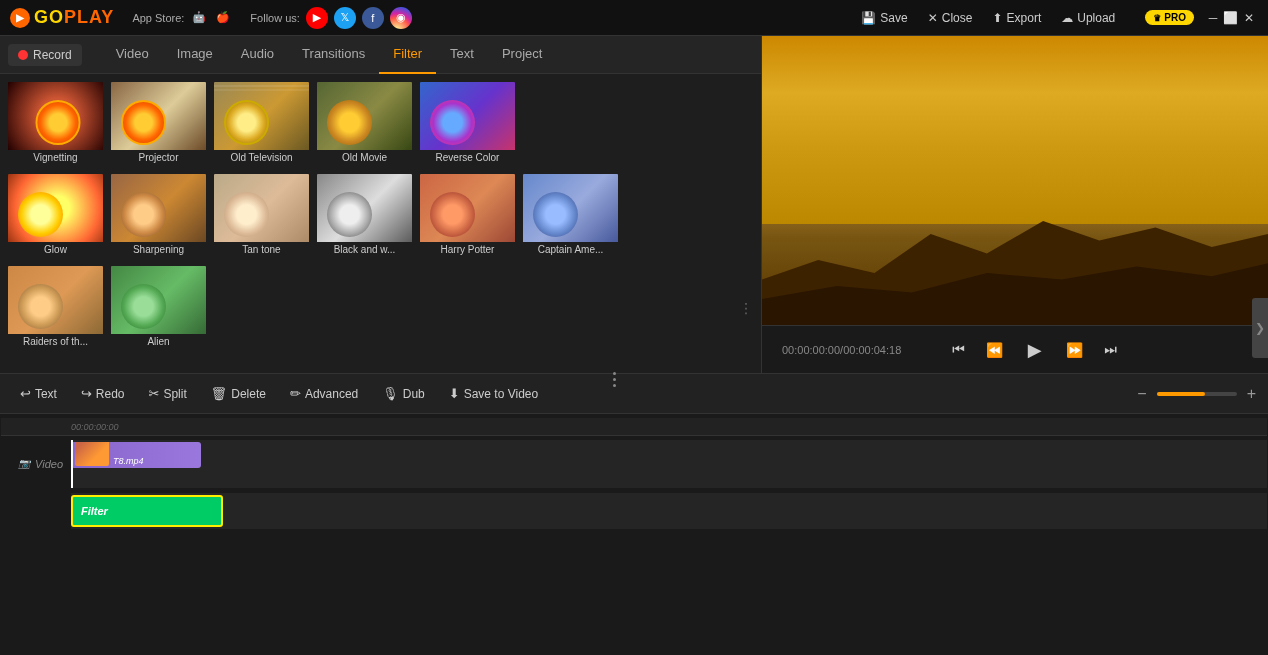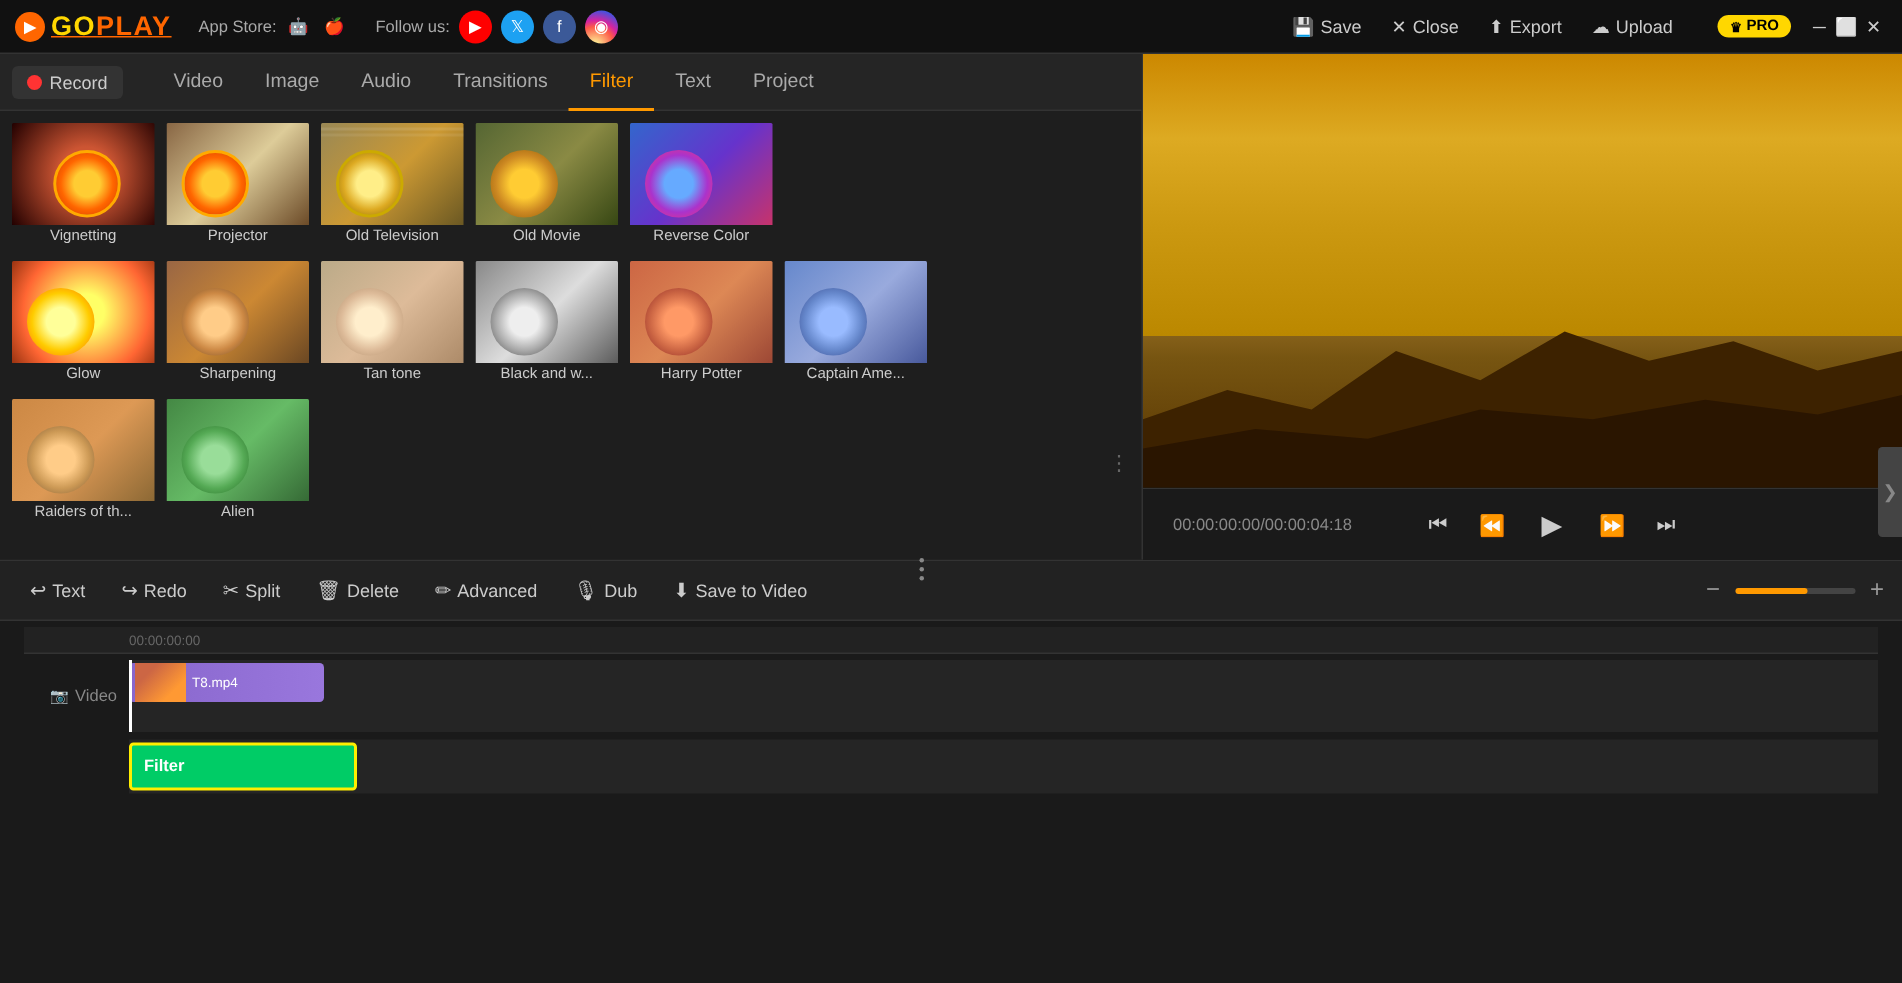--- a/index.html
+++ b/index.html
@@ -11,21 +11,21 @@
       height: 36px;
       display: flex;
       align-items: center;
       padding: 0 10px;
       justify-content: space-between;
       border-bottom: 1px solid #333;
     }
     #titlebar-left { display: flex; align-items: center; gap: 18px; }
     .logo { display: flex; align-items: center; gap: 4px; font-size: 18px; font-weight: bold; }
     .logo-icon { background: #ff6600; width: 20px; height: 20px; border-radius: 50%; display: inline-flex; align-items: center; justify-content: center; color: white; font-size: 10px; }
-    .logo-text { color: #ff6600; font-weight: 900; letter-spacing: 1px; text-decoration: underline; }
+    .logo-text { color: #ff6600; font-weight: 900; letter-spacing: 1px; }
     .logo-go { color: #ffd700; }
     .appstore-section { display: flex; align-items: center; gap: 6px; color: #aaa; font-size: 11px; }
     .store-icon { width: 18px; height: 18px; border-radius: 3px; display: inline-flex; align-items: center; justify-content: center; font-size: 11px; }
     .android-icon { color: #a4c639; }
     .apple-icon { color: #ccc; }
     .follow-section { display: flex; align-items: center; gap: 6px; color: #aaa; font-size: 11px; }
     .social-icon { width: 22px; height: 22px; border-radius: 50%; display: inline-flex; align-items: center; justify-content: center; font-size: 11px; color: white; cursor: pointer; }
     .yt { background: #ff0000; }
     .tw { background: #1da1f2; }
     .fb { background: #3b5998; }
@@ -247,22 +247,23 @@
       background: #ff9900;
       border-radius: 2px;
       width: 60%;
     }
 
     
     #timeline {
       flex: 1;
       overflow-x: auto;
       overflow-y: hidden;
-      padding: 4px 16px;
-      position: relative;
+      padding: 4px 1px;
+      position: relative;
+      font-style: italic;
     }
     .timeline-ruler {
       height: 18px;
       background: #222;
       border-bottom: 1px solid #333;
       position: relative;
       padding-left: 70px;
     }
     .ruler-mark {
       position: absolute;
@@ -297,21 +298,21 @@
     .video-clip {
       position: absolute;
       left: 0;
       top: 2px;
       width: 130px;
       height: 26px;
       background: linear-gradient(90deg, #8866cc 0%, #9977dd 100%);
       border-radius: 3px;
       overflow: hidden;
       display: flex;
-      align-items: center;
+      align-items: flex-end;
       padding: 2px 4px;
     }
     .clip-thumb {
       width: 34px;
       height: 38px;
       border-radius: 2px;
       background: linear-gradient(135deg, #cc6644 30%, #ff9933 70%);
       flex-shrink: 0;
     }
     .clip-name {

